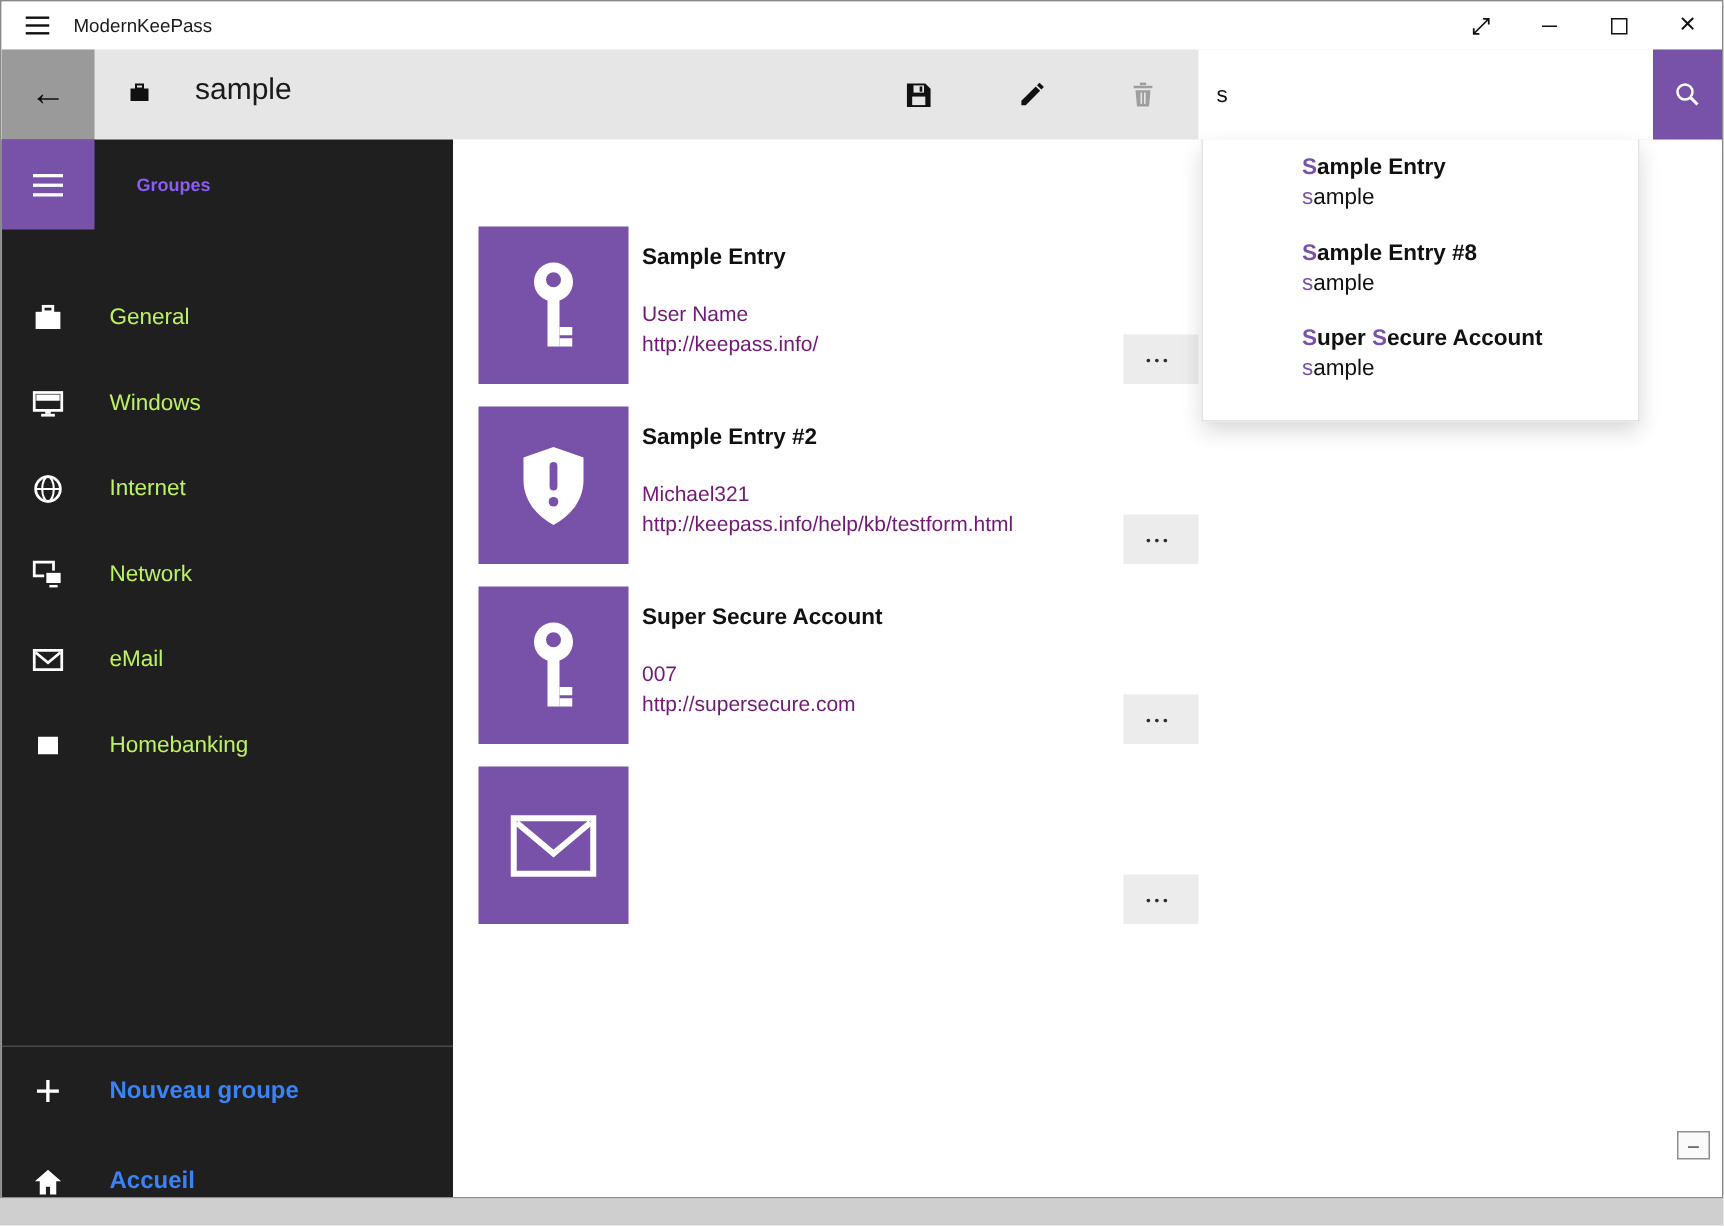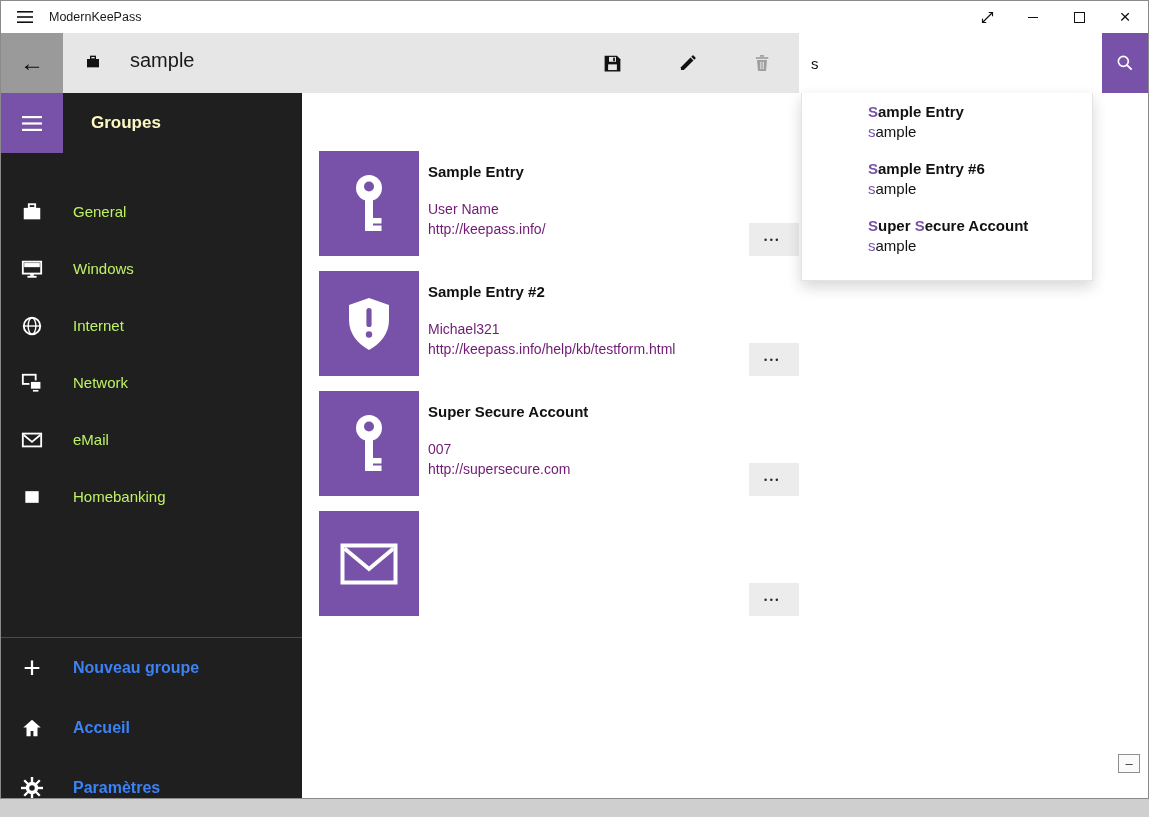--- a/index.html
+++ b/index.html
@@ -26,21 +26,21 @@
     display:flex;align-items:center;justify-content:center;padding:0;}
   .hdr-save{left:587px;} .hdr-edit{left:663px;} .hdr-del{left:737px;}
   .search{position:absolute;right:0;top:0;height:60px;display:flex;}
   .search-input{width:279px;height:60px;border:none;outline:none;background:#fff;padding:0 12px;font-size:15px;
     font-family:"Liberation Sans",sans-serif;color:#111;}
   .search-button{width:46px;height:60px;background:#7852a9;border:none;cursor:pointer;display:flex;align-items:center;justify-content:center;}
   
   .sidebar{position:absolute;top:92px;left:0;width:301px;height:725px;background:#1f1f1f;color:#fff;}
   .nav-toggle{position:absolute;left:0;top:0;width:62px;height:60px;background:#7852a9;border:none;cursor:pointer;
     display:flex;align-items:center;justify-content:center;}
-  .groups-heading{position:absolute;left:90px;top:0;height:60px;line-height:60px;font-size:17px;font-weight:700;color:#fef9c3;}
+  .groups-heading{position:absolute;left:90px;top:0;height:60px;line-height:60px;font-size:12px;font-weight:700;color:#8b5cf6;}
   .side-items{position:absolute;top:90px;left:0;right:0;}
   .side-item{height:57px;display:flex;align-items:center;cursor:pointer;}
   .side-icon{width:62px;display:flex;align-items:center;justify-content:center;flex:0 0 62px;}
   .side-label{font-size:15px;color:#bef264;margin-left:10px;}
   .side-footer{position:absolute;left:0;right:0;bottom:0;border-top:1px solid #4a4a4a;}
   .foot-item{height:60px;display:flex;align-items:center;cursor:pointer;}
   .foot-label{font-size:16px;font-weight:700;color:#3b82f6;margin-left:10px;}
   .plus-glyph{font-size:30px;font-weight:300;color:#fff;line-height:1;}
   
   .entries{position:absolute;left:301px;top:92px;width:848px;padding-top:58px;}
@@ -220,35 +220,20 @@
         <span class="foot-label">Nouveau groupe</span>
       </div>
       <div class="foot-item">
         <span class="side-icon">
           <svg width="22" height="22" viewBox="0 0 24 24">
             <path d="M12 3 2.5 11.5H6V21h4.5v-5.6h3V21H18v-9.5h3.5Z" fill="#fff"></path>
           </svg>
         </span>
         <span class="foot-label">Accueil</span>
       </div>
-      <div class="foot-item">
-        <span class="side-icon">
-          <svg width="22" height="22" viewBox="0 0 24 24">
-            <g fill="#fff">
-              <rect x="10.7" y="0" width="2.6" height="24"></rect>
-              <rect x="10.7" y="0" width="2.6" height="24" transform="rotate(45 12 12)"></rect>
-              <rect x="10.7" y="0" width="2.6" height="24" transform="rotate(90 12 12)"></rect>
-              <rect x="10.7" y="0" width="2.6" height="24" transform="rotate(135 12 12)"></rect>
-              <circle cx="12" cy="12" r="6.8"></circle>
-            </g>
-            <circle cx="12" cy="12" r="3" fill="#1f1f1f"></circle>
-          </svg>
-        </span>
-        <span class="foot-label">Paramètres</span>
-      </div>
     </div>
   </div>
 
   <div class="entries">
 
     <div class="entry-row">
       <div class="tile">
         <svg width="46" height="62" viewBox="0 0 46 62">
           <circle cx="23" cy="15" r="13" fill="#fff"></circle>
           <circle cx="23" cy="13.5" r="5" fill="#7852a9"></circle>
@@ -324,21 +309,21 @@
     </div>
 
   </div>
 
   <div class="search-results">
     <div class="result">
       <div class="result-title"><span class="hl">S</span><span>ample Entry</span></div>
       <div class="result-sub"><span class="hl">s</span><span>ample</span></div>
     </div>
     <div class="result">
-      <div class="result-title"><span class="hl">S</span><span>ample Entry #6</span></div>
+      <div class="result-title"><span class="hl">S</span><span>ample Entry #8</span></div>
       <div class="result-sub"><span class="hl">s</span><span>ample</span></div>
     </div>
     <div class="result">
       <div class="result-title"><span class="hl">S</span><span>uper </span><span class="hl">S</span><span>ecure Account</span></div>
       <div class="result-sub"><span class="hl">s</span><span>ample</span></div>
     </div>
   </div>
 
   <button class="zoom-out">
     <span>–</span>

